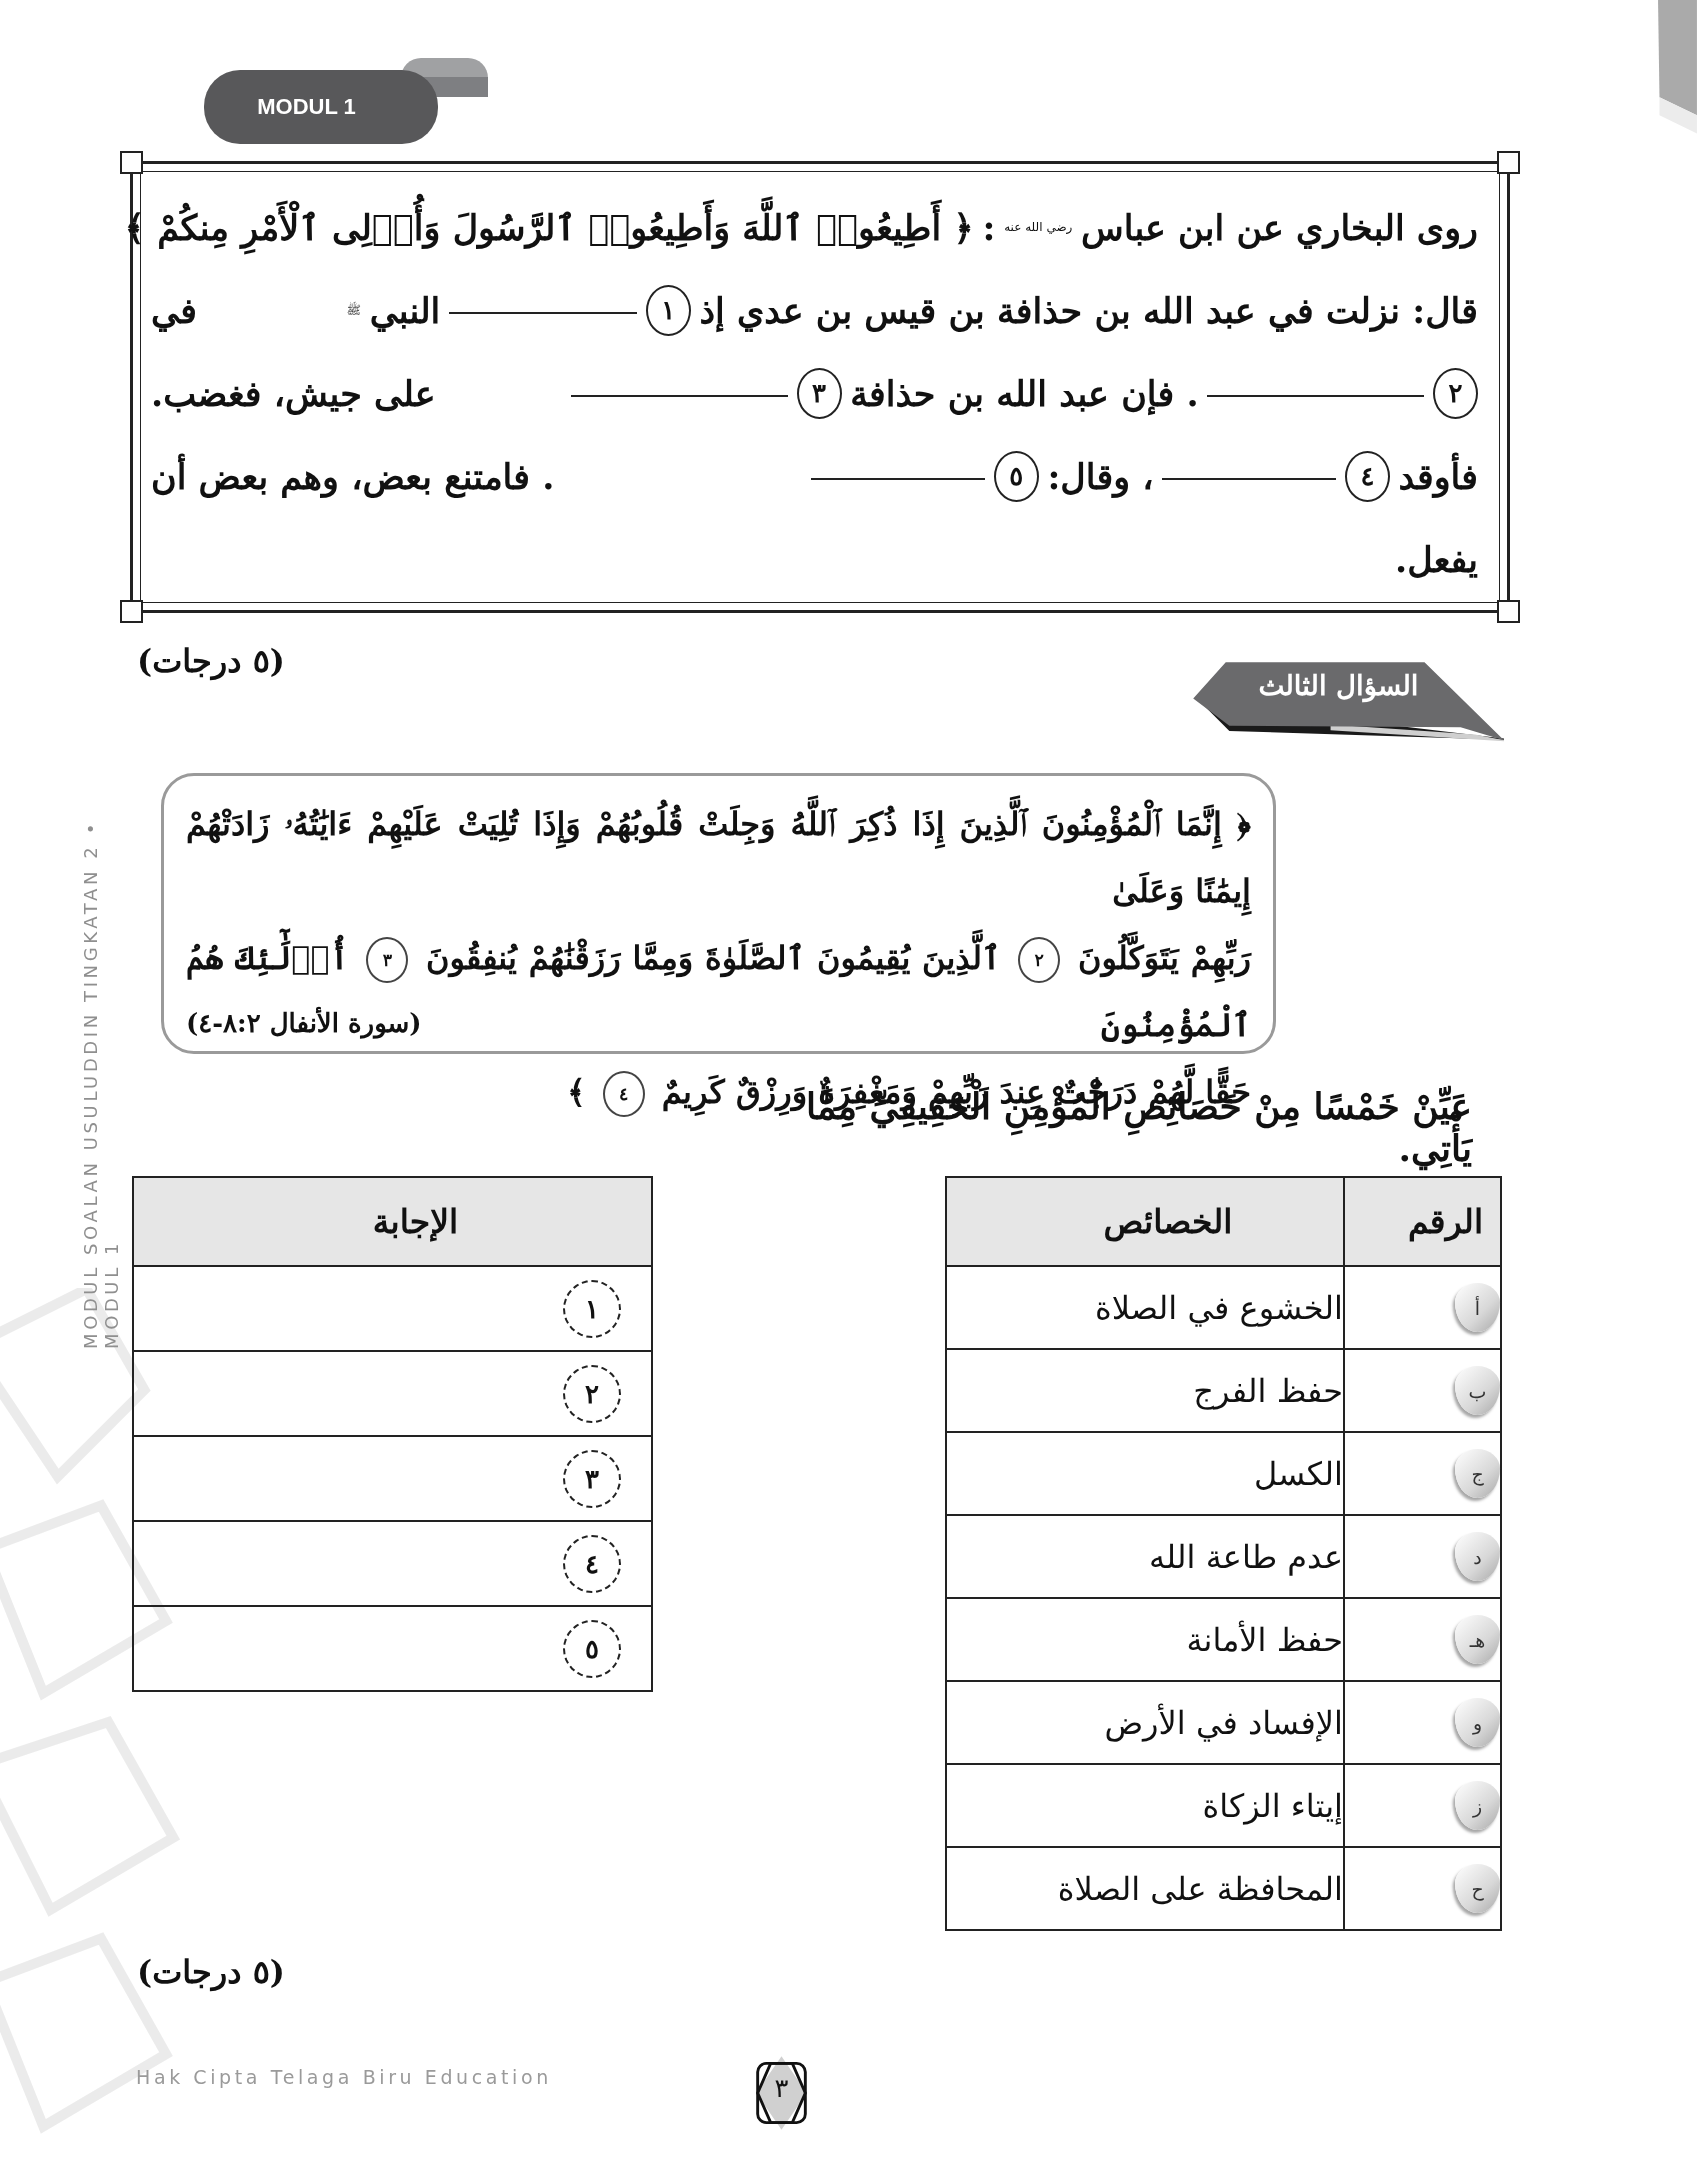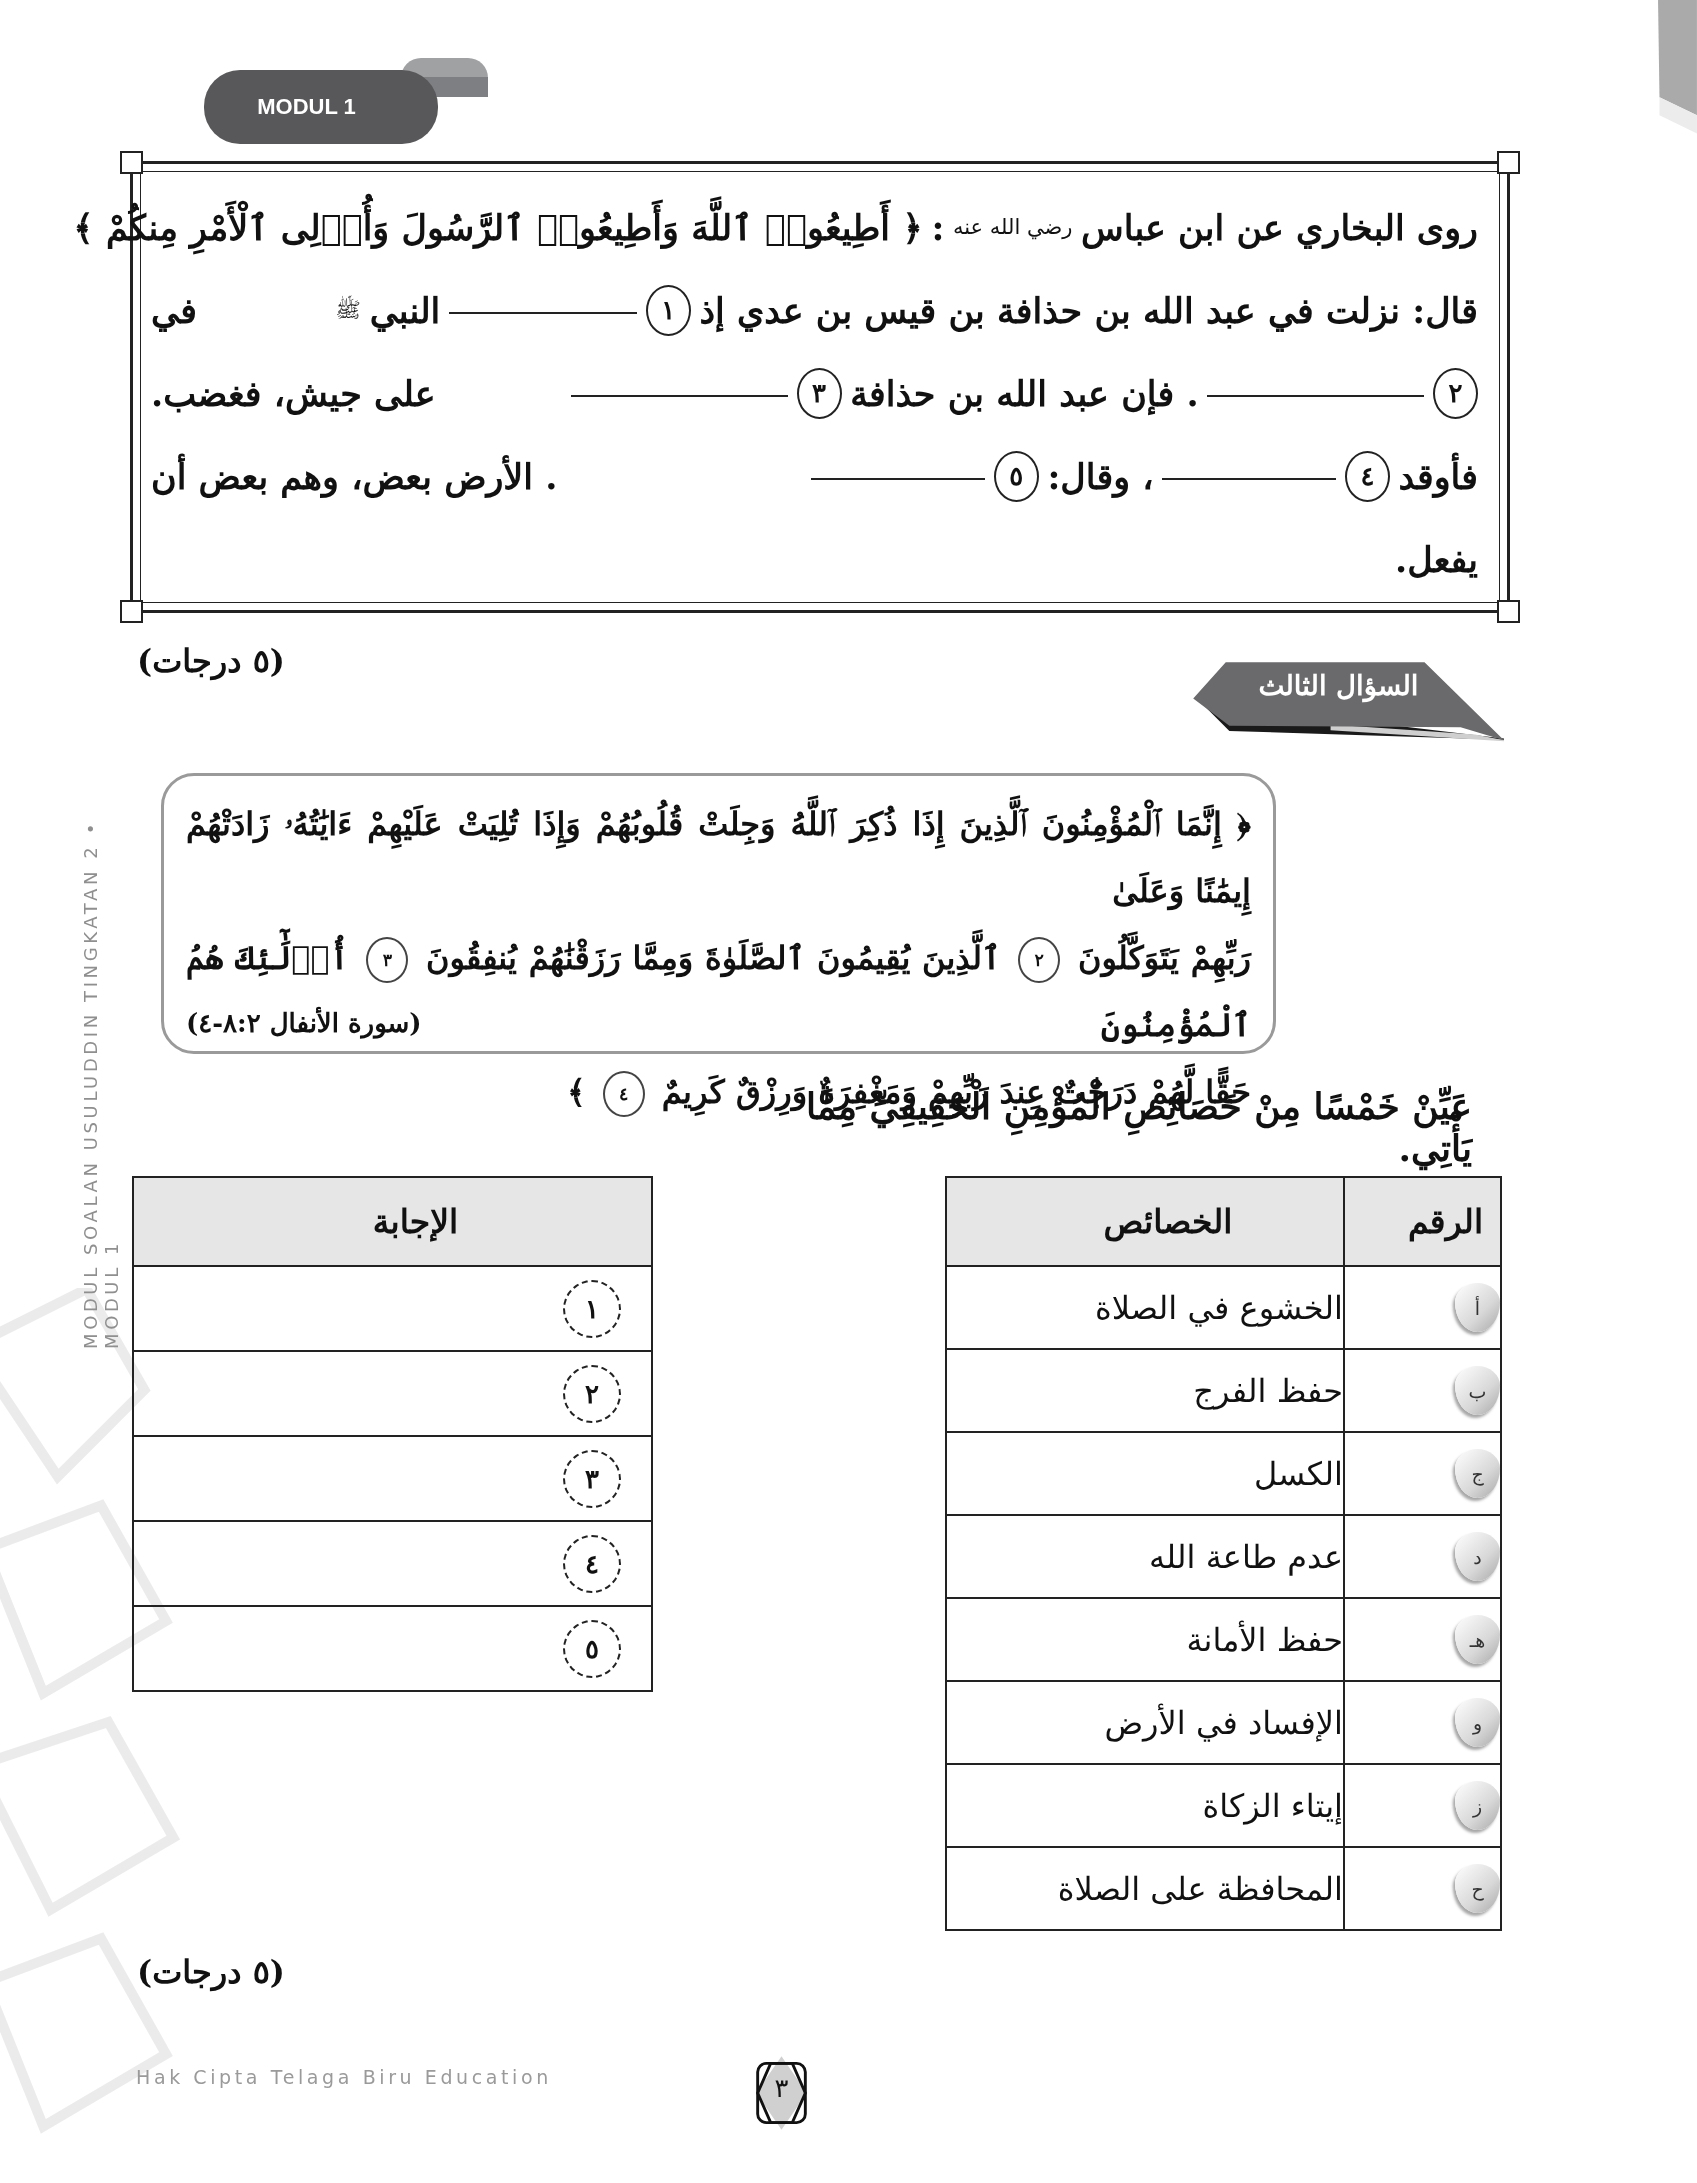--- a/index.html
+++ b/index.html
@@ -51,21 +51,21 @@
   }
   .frame-line { white-space: nowrap; height: 83px; display: flex; align-items: center; gap: 8.7px; }
   .frame-line.justify { justify-content: space-between; }
   .blank { display: inline-block; border-bottom: 2.9px solid #222; height: 0; vertical-align: middle; margin-top: 5.8px; }
   .star-num {
     display: inline-flex; align-items: center; justify-content: center;
     width: 45px; height: 51px; border: 2.9px solid #222; border-radius: 50%;
     font-size: 26px; font-weight: bold; box-sizing: border-box; background: #fff;
   }
   .quran { font-weight: bold; }
-  .honor { font-size: 21px; font-weight: normal; vertical-align: super; }
+  .honor { font-size: 12px; font-weight: normal; vertical-align: super; }
 
   .marks { font-family: "DejaVu Serif", serif; font-weight: bold; font-size: 32px; direction: rtl; }
   .marks1 { left: 137px; top: 642px; }
   .marks2 { left: 137px; top: 1953px; }
 
   
   .q-banner { left: 1186px; top: 655px; width: 318px; height: 94px; }
   .q-banner-text {
     left: 1230px; top: 669px; width: 217px; height: 43px;
     color: #fff; font-size: 27.5px; font-weight: bold; text-align: center;
@@ -186,21 +186,21 @@
     </div>
     <div class="frame-line justify">
       <span style="display:flex;align-items:center;gap:8.7px;">
         <span>فأوقد</span>
         <span class="star-num">٤</span>
         <span class="blank" style="width:174px"></span>
         <span>، وقال:</span>
         <span class="star-num">٥</span>
         <span class="blank" style="width:174px"></span>
       </span>
-      <span>. الأرض بعض، وهم بعض أن</span>
+      <span>. فامتنع بعض، وهم بعض أن</span>
     </div>
     <div class="frame-line">
       <span>يفعل.</span>
     </div>
   </div>
 </div>
 
 <div class="abs marks marks1">(٥ درجات)</div>
 
 <svg class="abs q-banner" viewBox="0 0 440 130">

